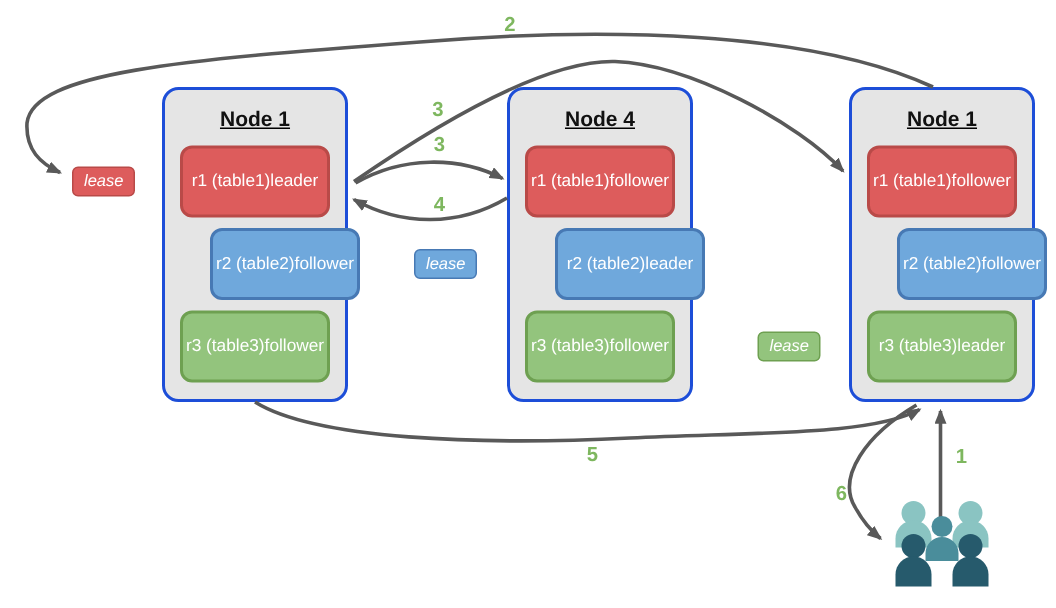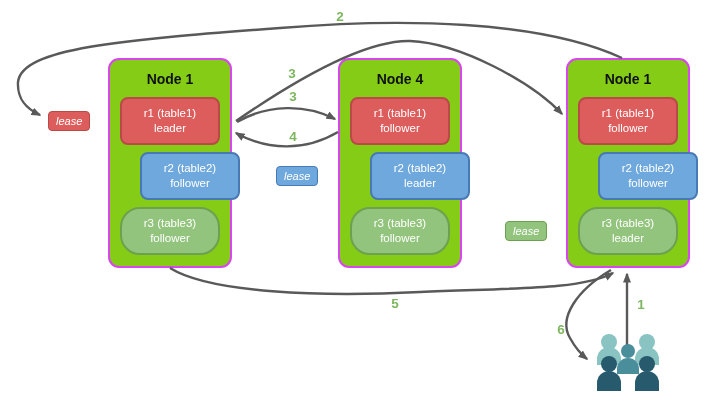--- a/index.html
+++ b/index.html
@@ -1,36 +1,36 @@
 <!DOCTYPE html>
 <html><head>
 <meta charset="utf-8">
 <style>
   html,body{margin:0;padding:0;background:#fff;}
   .canvas{
     position:relative;width:704px;height:405px;background:#ffffff;
     font-family:"Liberation Sans", sans-serif;overflow:hidden;
   }
   .node{
-    position:absolute;top:58px;width:124px;height:210px;background:#84cc16;
-    border:2px solid #d946ef;border-radius:11px;box-sizing:border-box;z-index:1;
+    position:absolute;top:58px;width:124px;height:210px;background:#e5e5e5;
+    border:2px solid #1d4ed8;border-radius:11px;box-sizing:border-box;z-index:1;text-decoration:underline;
   }
   .node-title{
     text-align:center;padding-top:11px;font-size:14px;font-weight:700;color:#111111;
   }
   .rep{
     position:absolute;left:10px;width:100px;height:48px;border-radius:8px;
     box-sizing:border-box;border:2px solid;color:#ffffff;font-size:11.5px;
-    display:flex;flex-direction:column;align-items:center;justify-content:center;
+    display:flex;align-items:center;justify-content:center;
     line-height:1.3;text-align:center;
   }
   .rep.red{background:#DD5C5C;border-color:#B94A48;}
   .rep.blue{background:#6FA8DC;border-color:#4779B4;margin-left:20px;}
   .rep.green{background:#93C47D;border-color:#6EA051;}
-  .rep1{top:37px;}.rep2{top:92px;}.rep3{top:147px;border-radius:20px;}
+  .rep1{top:37px;}.rep2{top:92px;}.rep3{top:147px;}
   .lease{
     position:absolute;padding:3px 7px;border-radius:4px;color:#ffffff;
     font-size:11px;border:1.5px solid;z-index:2;font-style:italic;
   }
   .lease.red{background:#DD5C5C;border-color:#B94A48;left:48px;top:111px;}
   .lease.blue{background:#6FA8DC;border-color:#4779B4;left:276px;top:166px;}
   .lease.green{background:#93C47D;border-color:#6EA051;left:505px;top:221px;}
   .step{
     position:absolute;z-index:6;font-size:13.5px;font-weight:700;color:#7EB75F;
     transform:translate(-50%,-50%);

